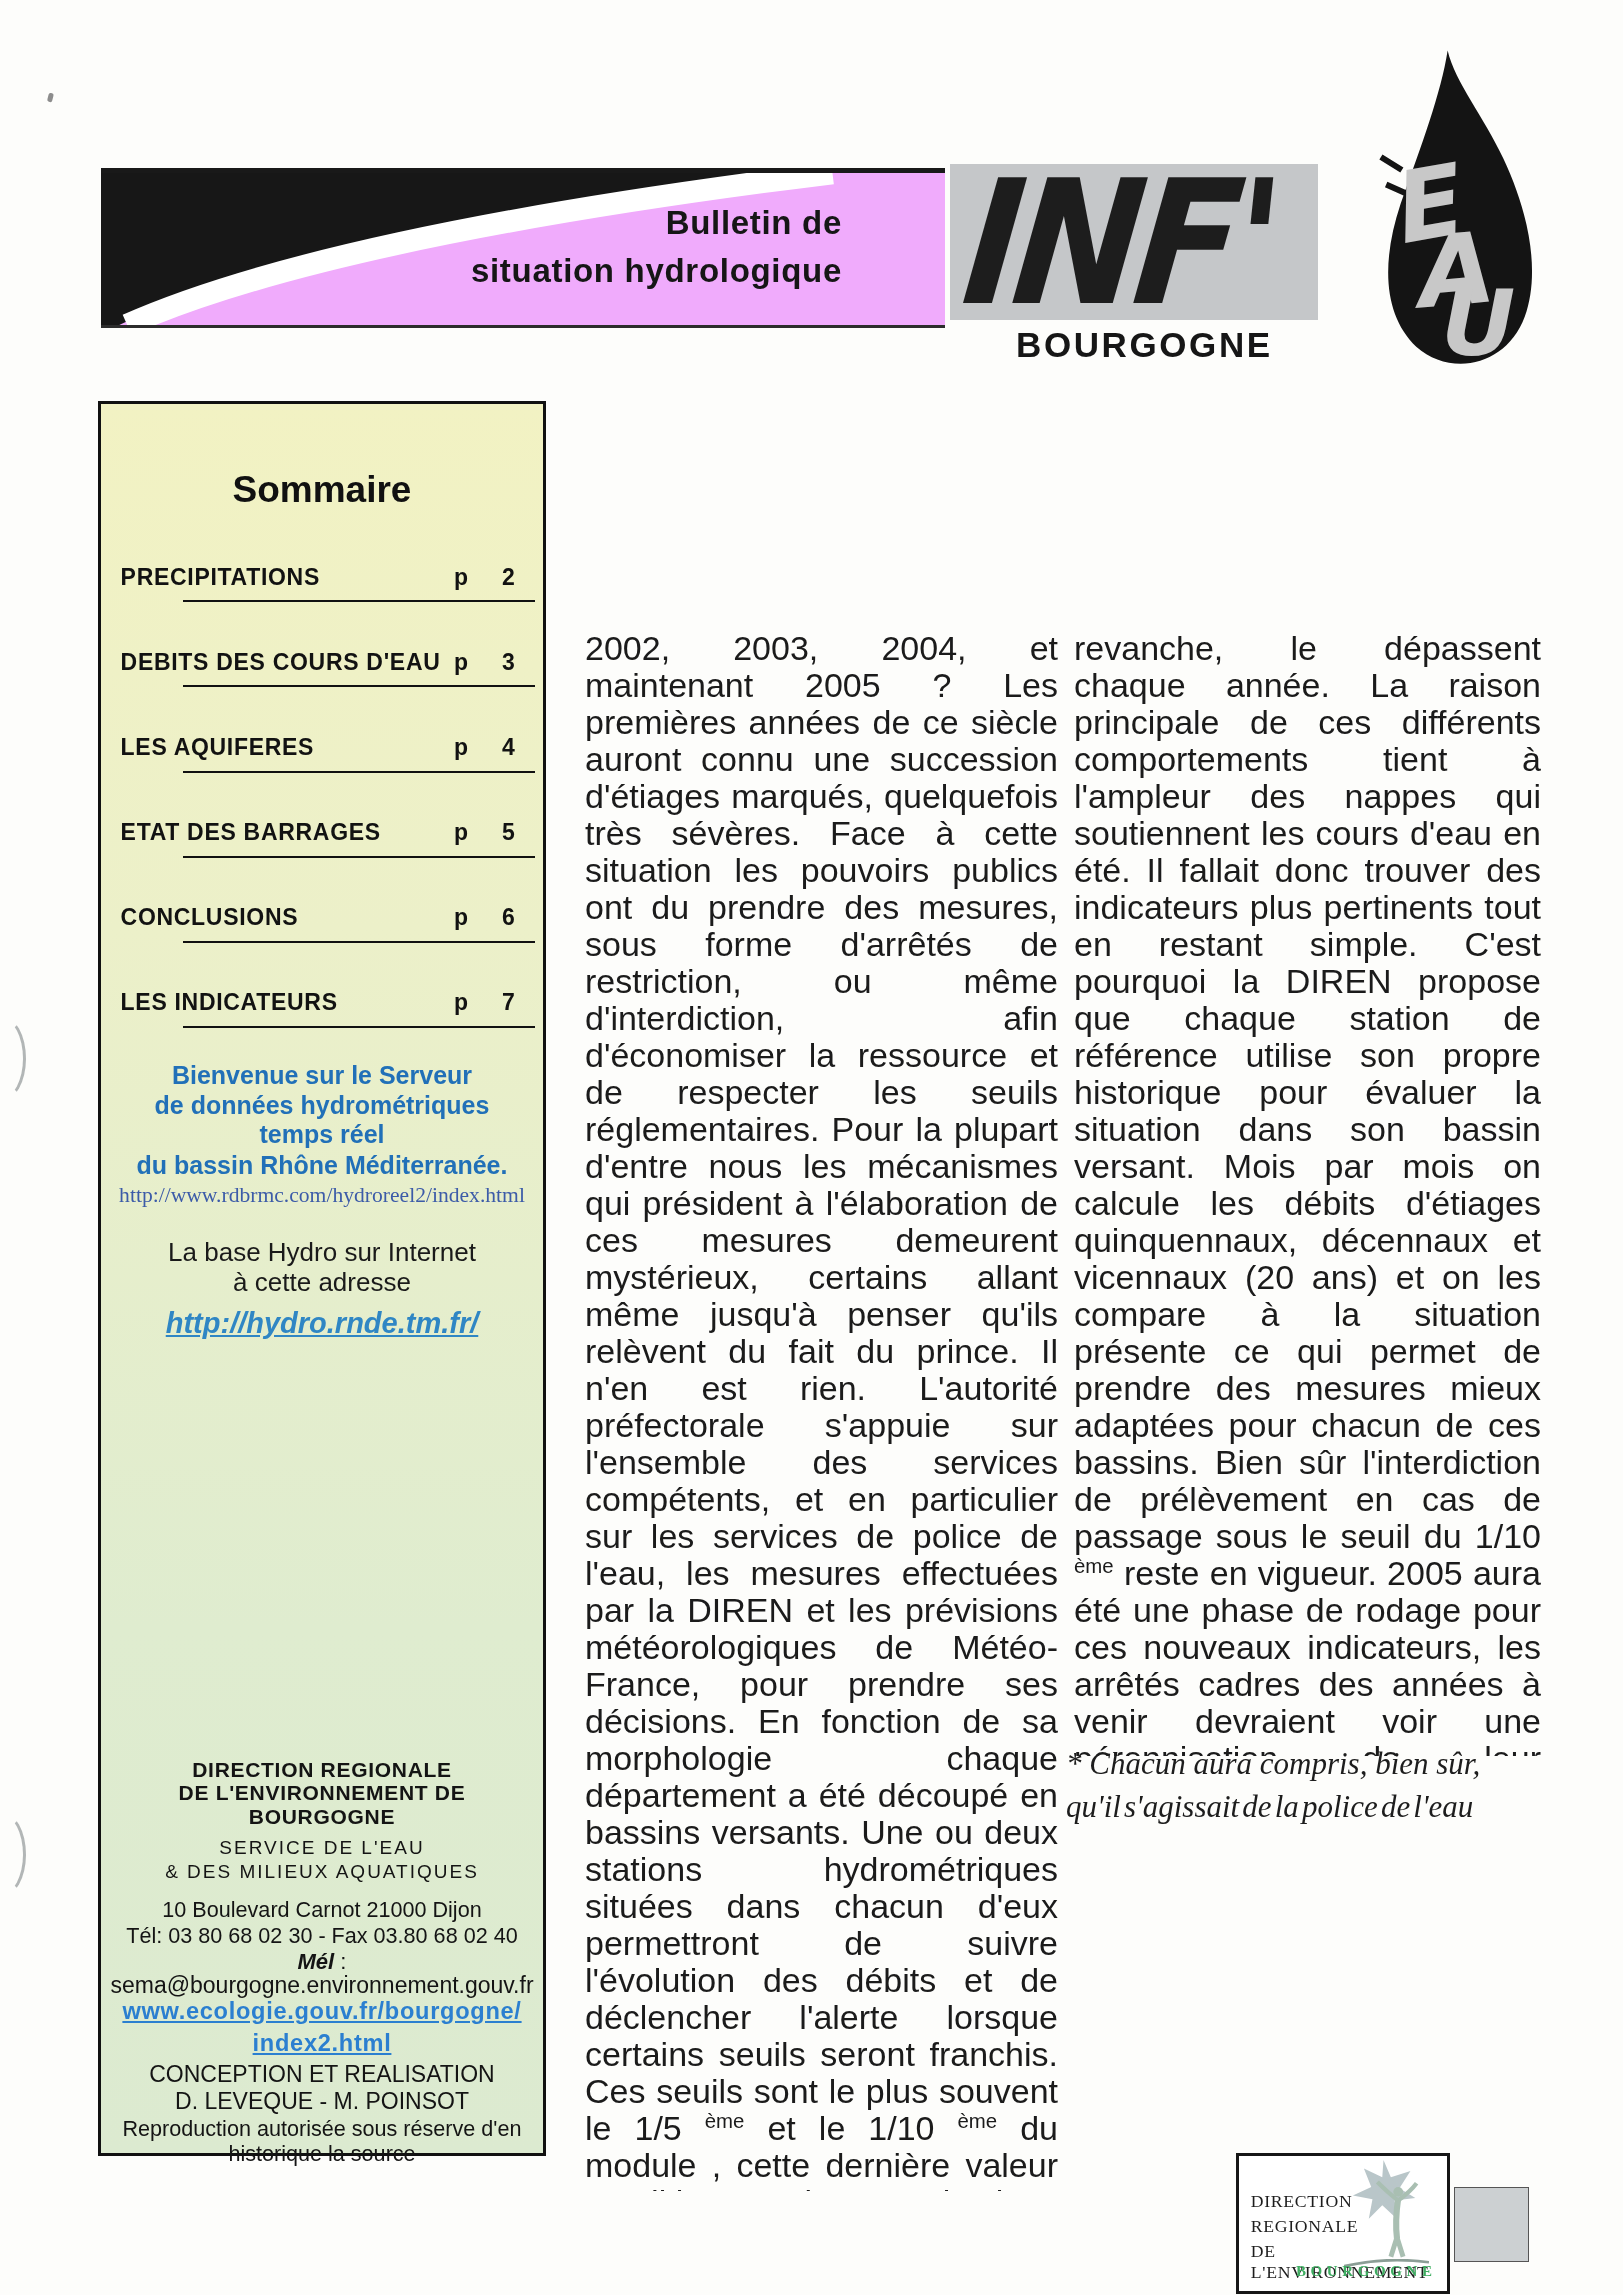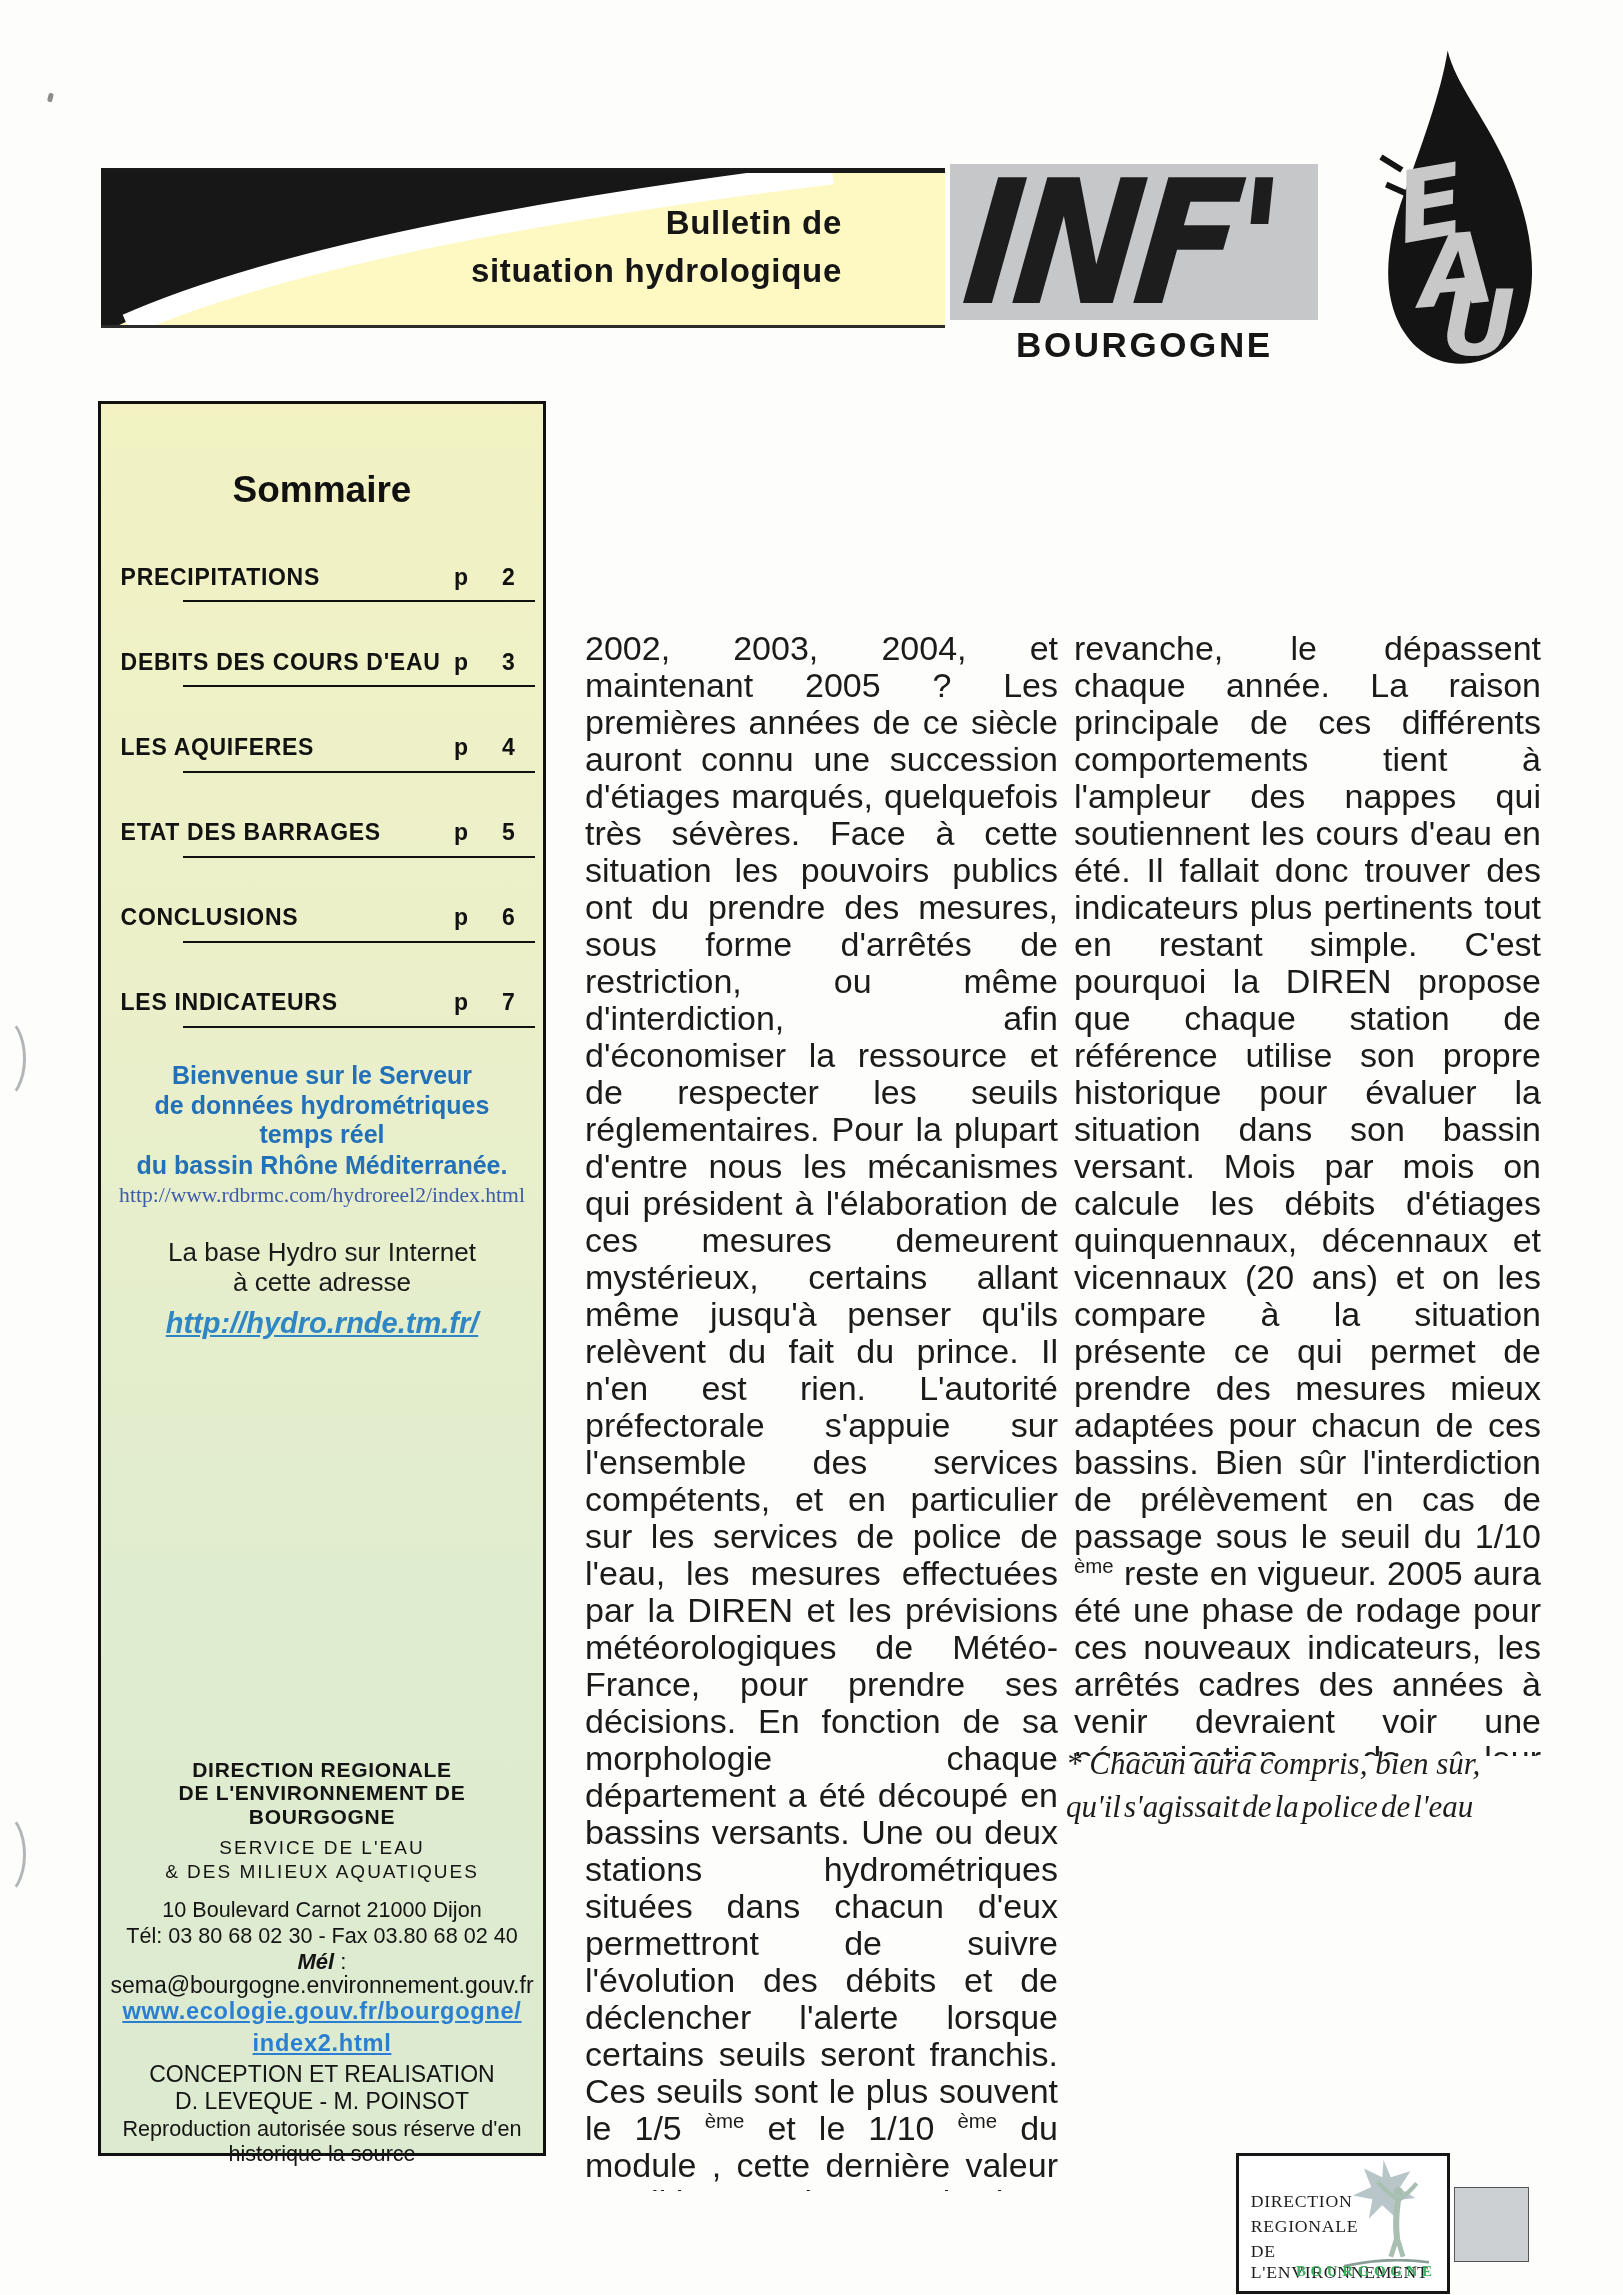--- a/index.html
+++ b/index.html
@@ -1,20 +1,20 @@
 <!DOCTYPE html>
 <html style="font-size:10.5px"><head>
 <meta charset="utf-8">
 <style>
   html,body{margin:0;padding:0;background:#e8e8e6;}
   #page{position:relative;width:1623px;height:2295px;background:#fdfdfb;overflow:hidden;
         font-family:"Liberation Sans",sans-serif;color:#1c1c1c;}
   
   #top-banner{position:absolute;left:101px;top:168px;width:844px;height:152px;
-              background:#fef9c3;border-top:5.9px solid #191919;border-bottom:3.9px solid #2c2c2c;}
+              background:#f0abfc;border-top:5.9px solid #191919;border-bottom:3.9px solid #2c2c2c;}
   #top-banner svg{position:absolute;left:0;top:0;}
   .masthead-title{position:absolute;top:26px;right:103px;text-align:right;
                   font-weight:bold;font-size:33px;line-height:48px;color:#161616;letter-spacing:0.7px;}
   #inf-box{position:absolute;left:950px;top:164px;width:368px;height:156px;background:#c5c7c9;}
   #inf-text{position:absolute;left:975px;top:157px;font-size:154px;font-weight:bold;font-style:italic;
             font-family:"DejaVu Sans",sans-serif;letter-spacing:-7.9px;color:#1d1d1d;
             transform:skewX(-6deg) scaleY(1.12);transform-origin:left top;line-height:154px;}
   #bourgogne-text{position:absolute;left:1016px;top:325px;font-size:35px;font-weight:bold;
                   letter-spacing:2.6px;color:#161616;}
   #drop-logo{position:absolute;left:1343px;top:47px;}

